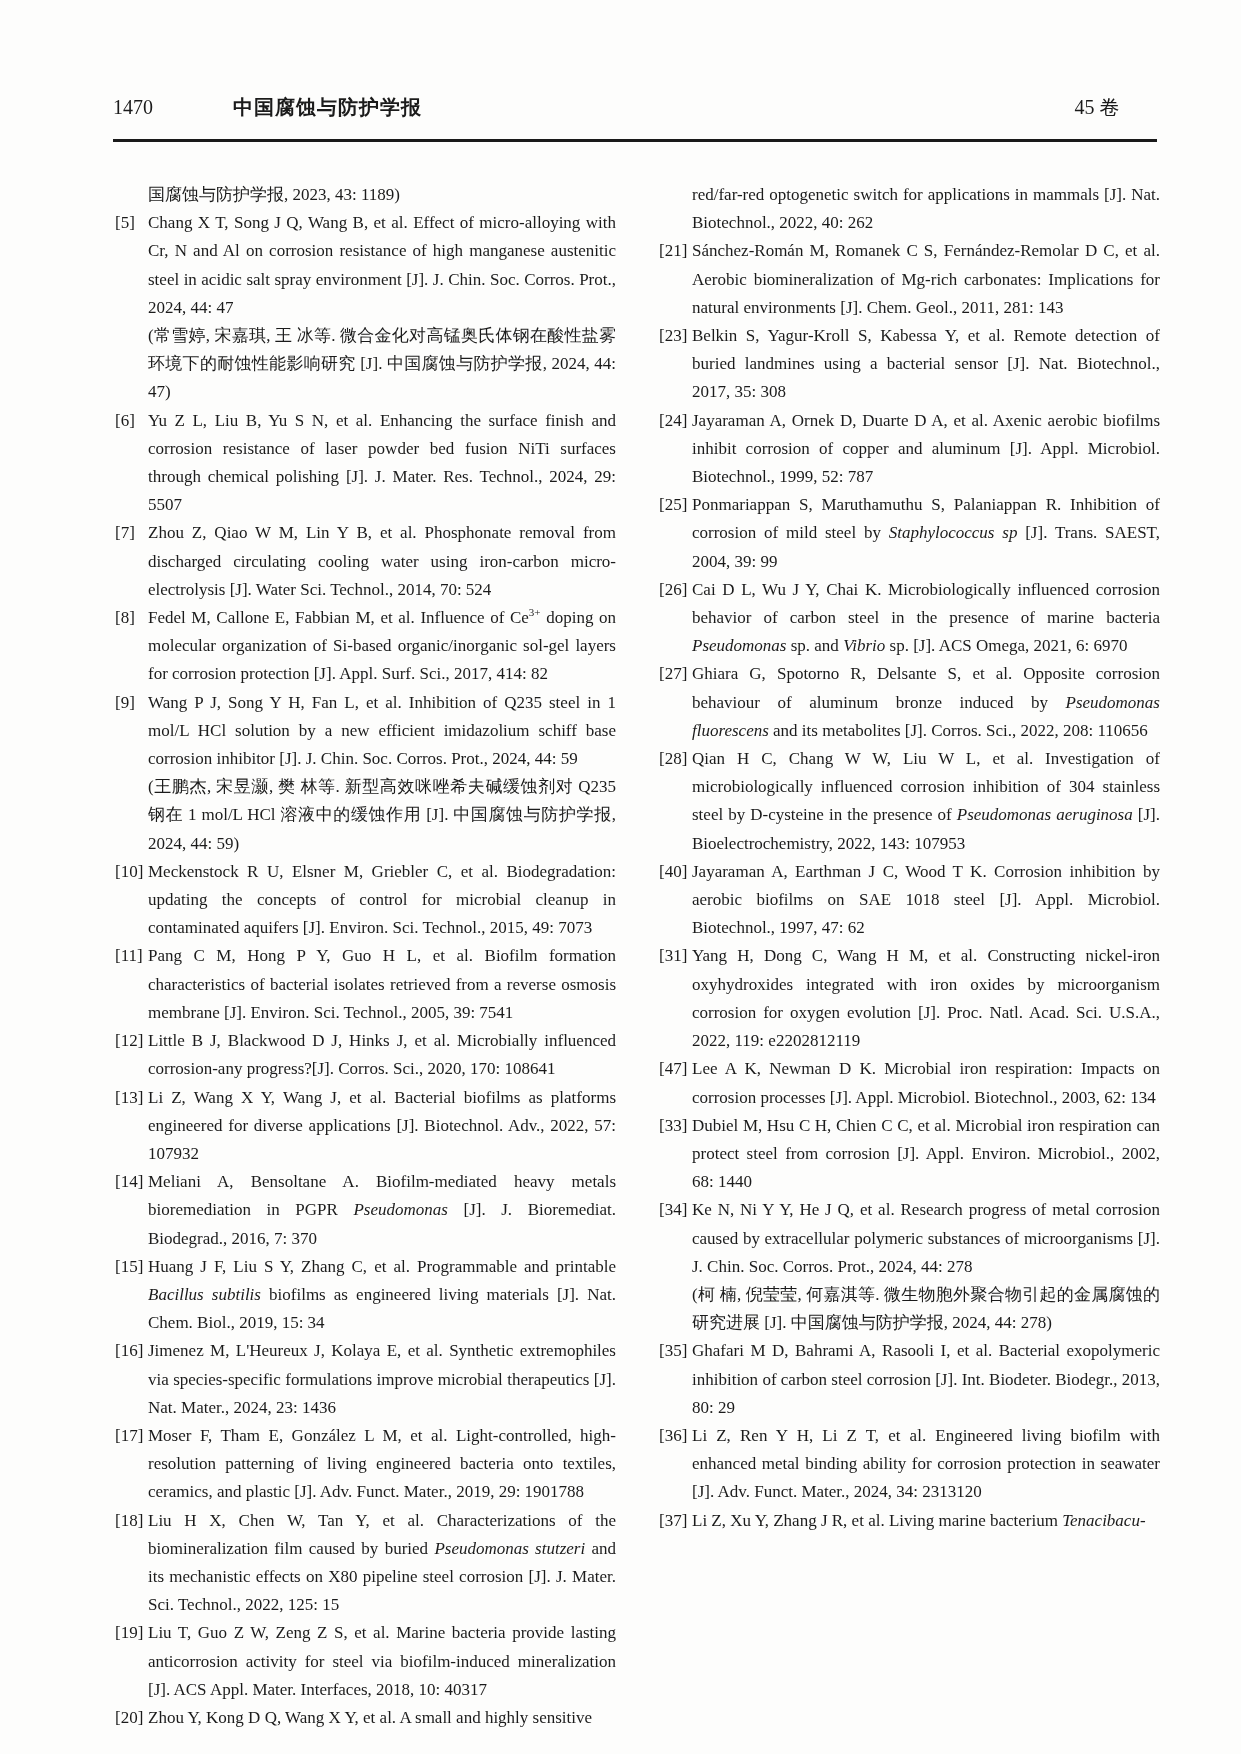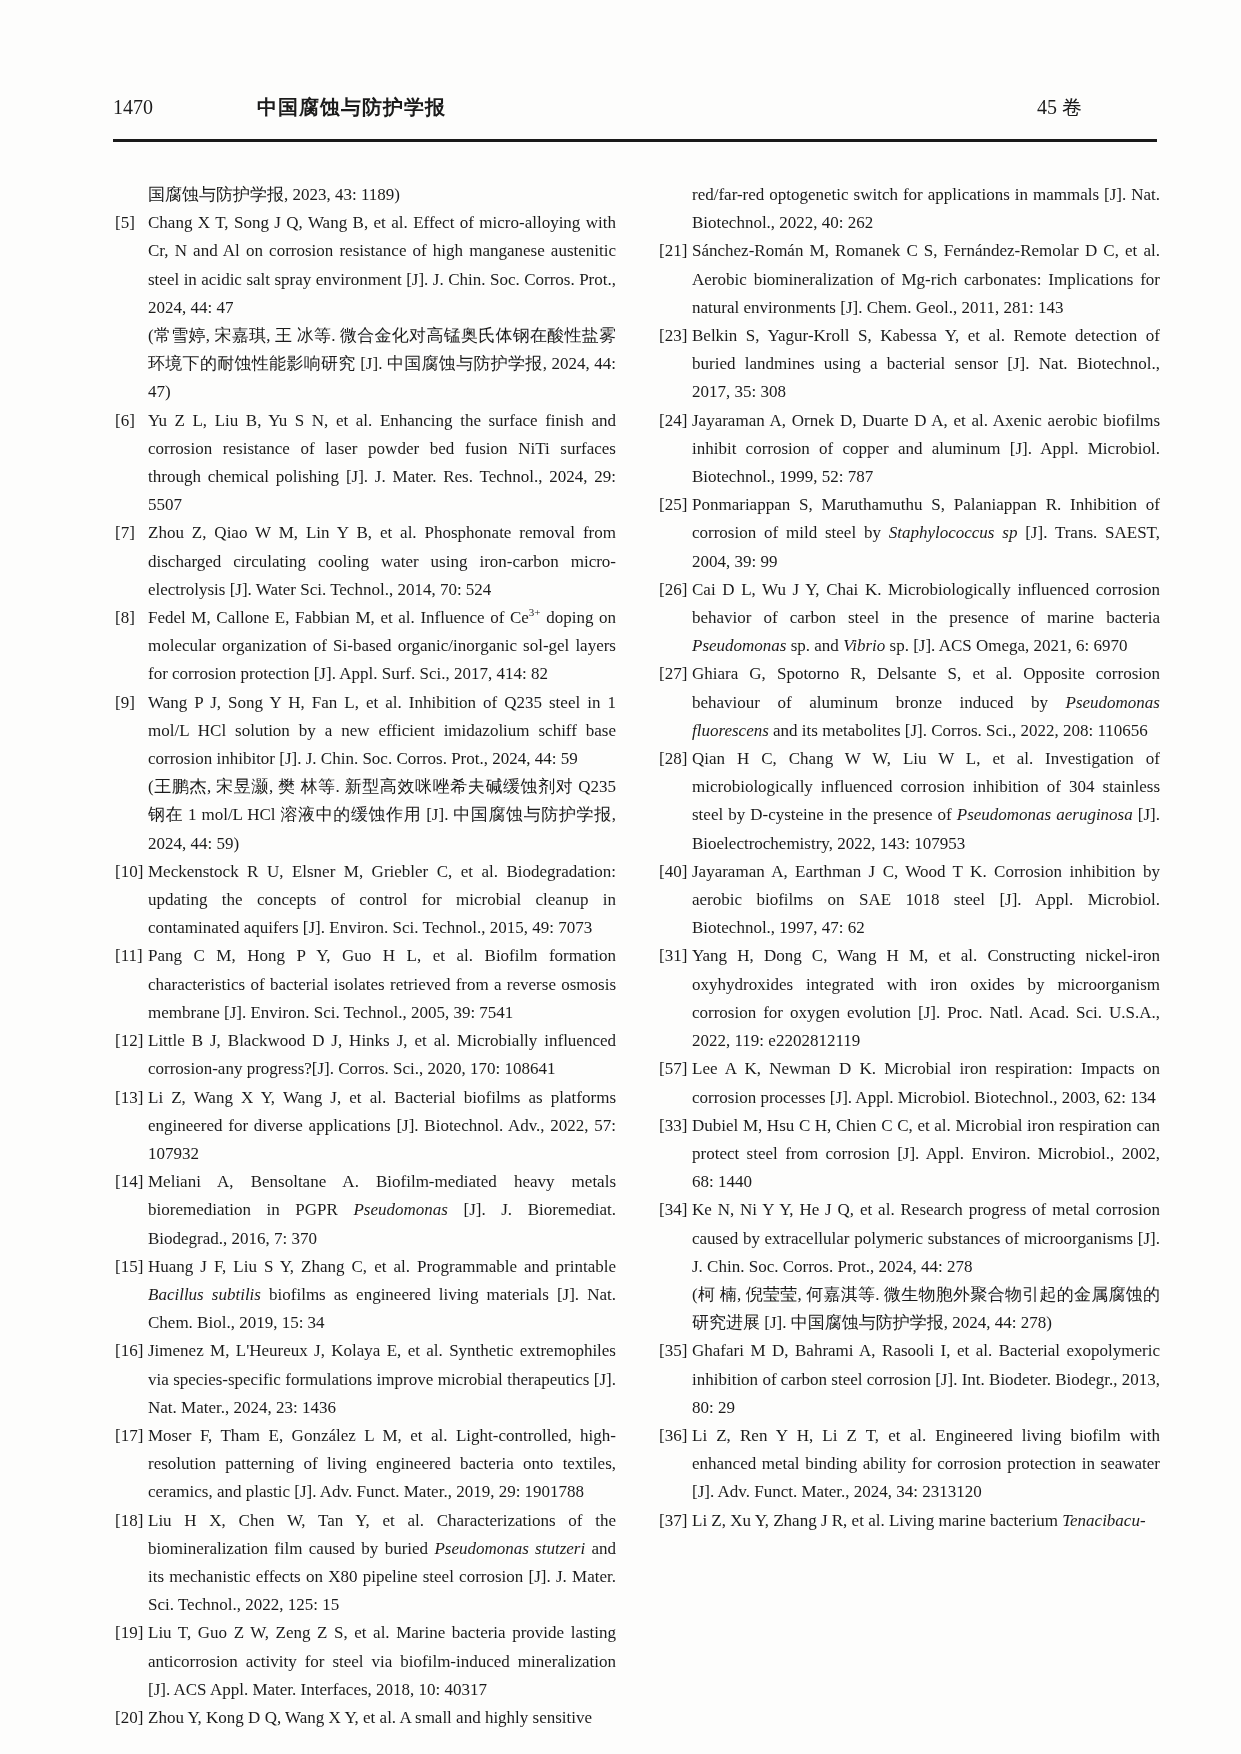--- a/index.html
+++ b/index.html
@@ -10,25 +10,24 @@
     color: #1b1b1b;
     position: relative;
     overflow: hidden;
   }
   .page { position: absolute; inset: 0; }
   .header {
     position: absolute;
     top: 94px; left: 113px; width: 1044px;
     display: flex; justify-content: space-between; align-items: baseline;
     font-size: 20px;
-    gap: 24px;
   }
   .header .page-num { min-width: 120px; text-align: left; }
   .header .journal  { flex: 1; text-align: left; letter-spacing: 1px; font-weight: bold; }
-  .header .volume   { min-width: 120px; text-align: left; }
+  .header .volume   { min-width: 120px; text-align: center; }
   .head-rule {
     position: absolute;
     top: 139px; left: 113px; width: 1044px; height: 3px;
     background: #1a1a1a;
   }
   .content {
     position: absolute;
     top: 149px; left: 115px;
     display: flex; gap: 43px;
   }
@@ -89,21 +88,21 @@
         <div class="ref"><span class="ref-label"></span><span>red/far-red optogenetic switch for applications in mammals [J]. Nat. Biotechnol., 2022, 40: 262</span></div>
         <div class="ref"><span class="ref-label">[21]</span><span>Sánchez-Román M, Romanek C S, Fernández-Remolar D C, et al. Aerobic biomineralization of Mg-rich carbonates: Implications for natural environments [J]. Chem. Geol., 2011, 281: 143</span></div>
         <div class="ref"><span class="ref-label">[23]</span><span>Belkin S, Yagur-Kroll S, Kabessa Y, et al. Remote detection of buried landmines using a bacterial sensor [J]. Nat. Biotechnol., 2017, 35: 308</span></div>
         <div class="ref"><span class="ref-label">[24]</span><span>Jayaraman A, Ornek D, Duarte D A, et al. Axenic aerobic biofilms inhibit corrosion of copper and aluminum [J]. Appl. Microbiol. Biotechnol., 1999, 52: 787</span></div>
         <div class="ref"><span class="ref-label">[25]</span><span>Ponmariappan S, Maruthamuthu S, Palaniappan R. Inhibition of corrosion of mild steel by </span><em>Staphylococcus sp</em><span> [J]. Trans. SAEST, 2004, 39: 99</span></div>
         <div class="ref"><span class="ref-label">[26]</span><span>Cai D L, Wu J Y, Chai K. Microbiologically influenced corrosion behavior of carbon steel in the presence of marine bacteria </span><em>Pseudomonas</em><span> sp. and </span><em>Vibrio</em><span> sp. [J]. ACS Omega, 2021, 6: 6970</span></div>
         <div class="ref"><span class="ref-label">[27]</span><span>Ghiara G, Spotorno R, Delsante S, et al. Opposite corrosion behaviour of aluminum bronze induced by </span><em>Pseudomonas fluorescens</em><span> and its metabolites [J]. Corros. Sci., 2022, 208: 110656</span></div>
         <div class="ref"><span class="ref-label">[28]</span><span>Qian H C, Chang W W, Liu W L, et al. Investigation of microbiologically influenced corrosion inhibition of 304 stainless steel by D-cysteine in the presence of </span><em>Pseudomonas aeruginosa</em><span> [J]. Bioelectrochemistry, 2022, 143: 107953</span></div>
         <div class="ref"><span class="ref-label">[40]</span><span>Jayaraman A, Earthman J C, Wood T K. Corrosion inhibition by aerobic biofilms on SAE 1018 steel [J]. Appl. Microbiol. Biotechnol., 1997, 47: 62</span></div>
         <div class="ref"><span class="ref-label">[31]</span><span>Yang H, Dong C, Wang H M, et al. Constructing nickel-iron oxyhydroxides integrated with iron oxides by microorganism corrosion for oxygen evolution [J]. Proc. Natl. Acad. Sci. U.S.A., 2022, 119: e2202812119</span></div>
-        <div class="ref"><span class="ref-label">[57]</span><span>Lee A K, Newman D K. Microbial iron respiration: Impacts on corrosion processes [J]. Appl. Microbiol. Biotechnol., 2003, 62: 134</span></div>
+        <div class="ref"><span class="ref-label">[47]</span><span>Lee A K, Newman D K. Microbial iron respiration: Impacts on corrosion processes [J]. Appl. Microbiol. Biotechnol., 2003, 62: 134</span></div>
         <div class="ref"><span class="ref-label">[33]</span><span>Dubiel M, Hsu C H, Chien C C, et al. Microbial iron respiration can protect steel from corrosion [J]. Appl. Environ. Microbiol., 2002, 68: 1440</span></div>
         <div class="ref"><span class="ref-label">[34]</span><span>Ke N, Ni Y Y, He J Q, et al. Research progress of metal corrosion caused by extracellular polymeric substances of microorganisms [J]. J. Chin. Soc. Corros. Prot., 2024, 44: 278</span><br><span>(柯 楠, 倪莹莹, 何嘉淇等. 微生物胞外聚合物引起的金属腐蚀的研究进展 [J]. 中国腐蚀与防护学报, 2024, 44: 278)</span></div>
         <div class="ref"><span class="ref-label">[35]</span><span>Ghafari M D, Bahrami A, Rasooli I, et al. Bacterial exopolymeric inhibition of carbon steel corrosion [J]. Int. Biodeter. Biodegr., 2013, 80: 29</span></div>
         <div class="ref"><span class="ref-label">[36]</span><span>Li Z, Ren Y H, Li Z T, et al. Engineered living biofilm with enhanced metal binding ability for corrosion protection in seawater [J]. Adv. Funct. Mater., 2024, 34: 2313120</span></div>
         <div class="ref"><span class="ref-label">[37]</span><span>Li Z, Xu Y, Zhang J R, et al. Living marine bacterium </span><em>Tenacibacu-</em></div>
       </div>
   </div>
 
 </div>
 

